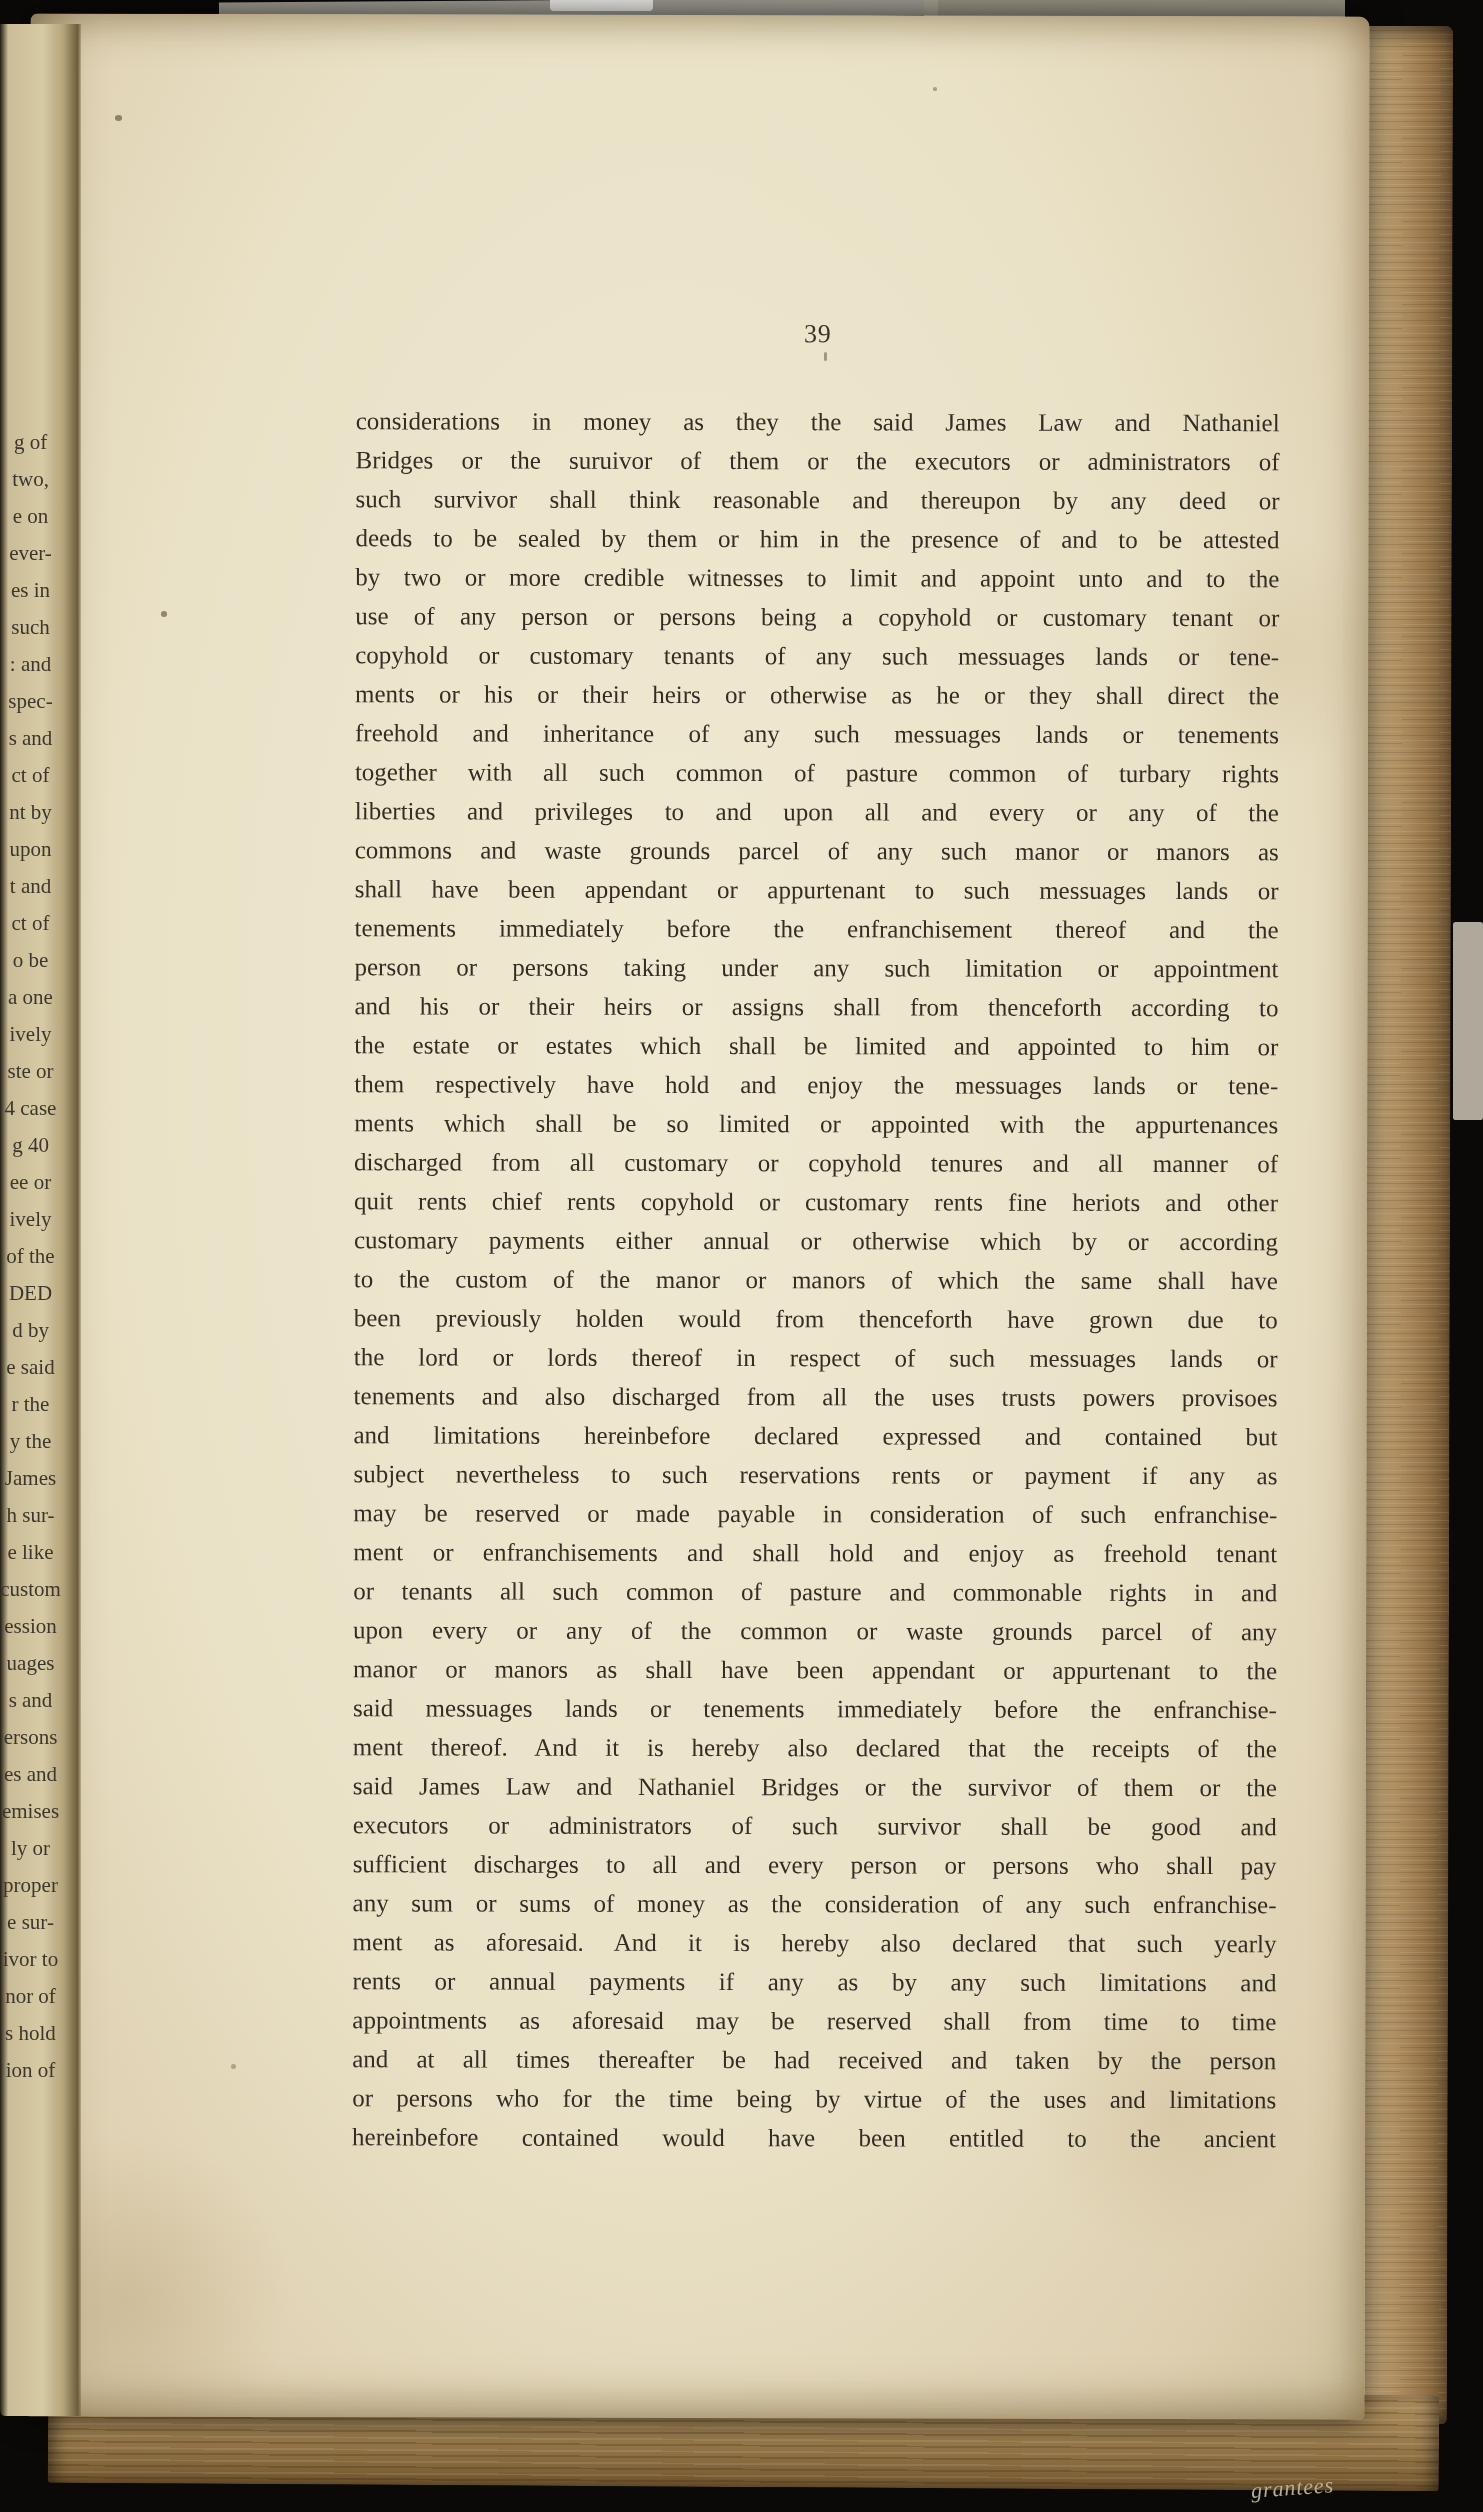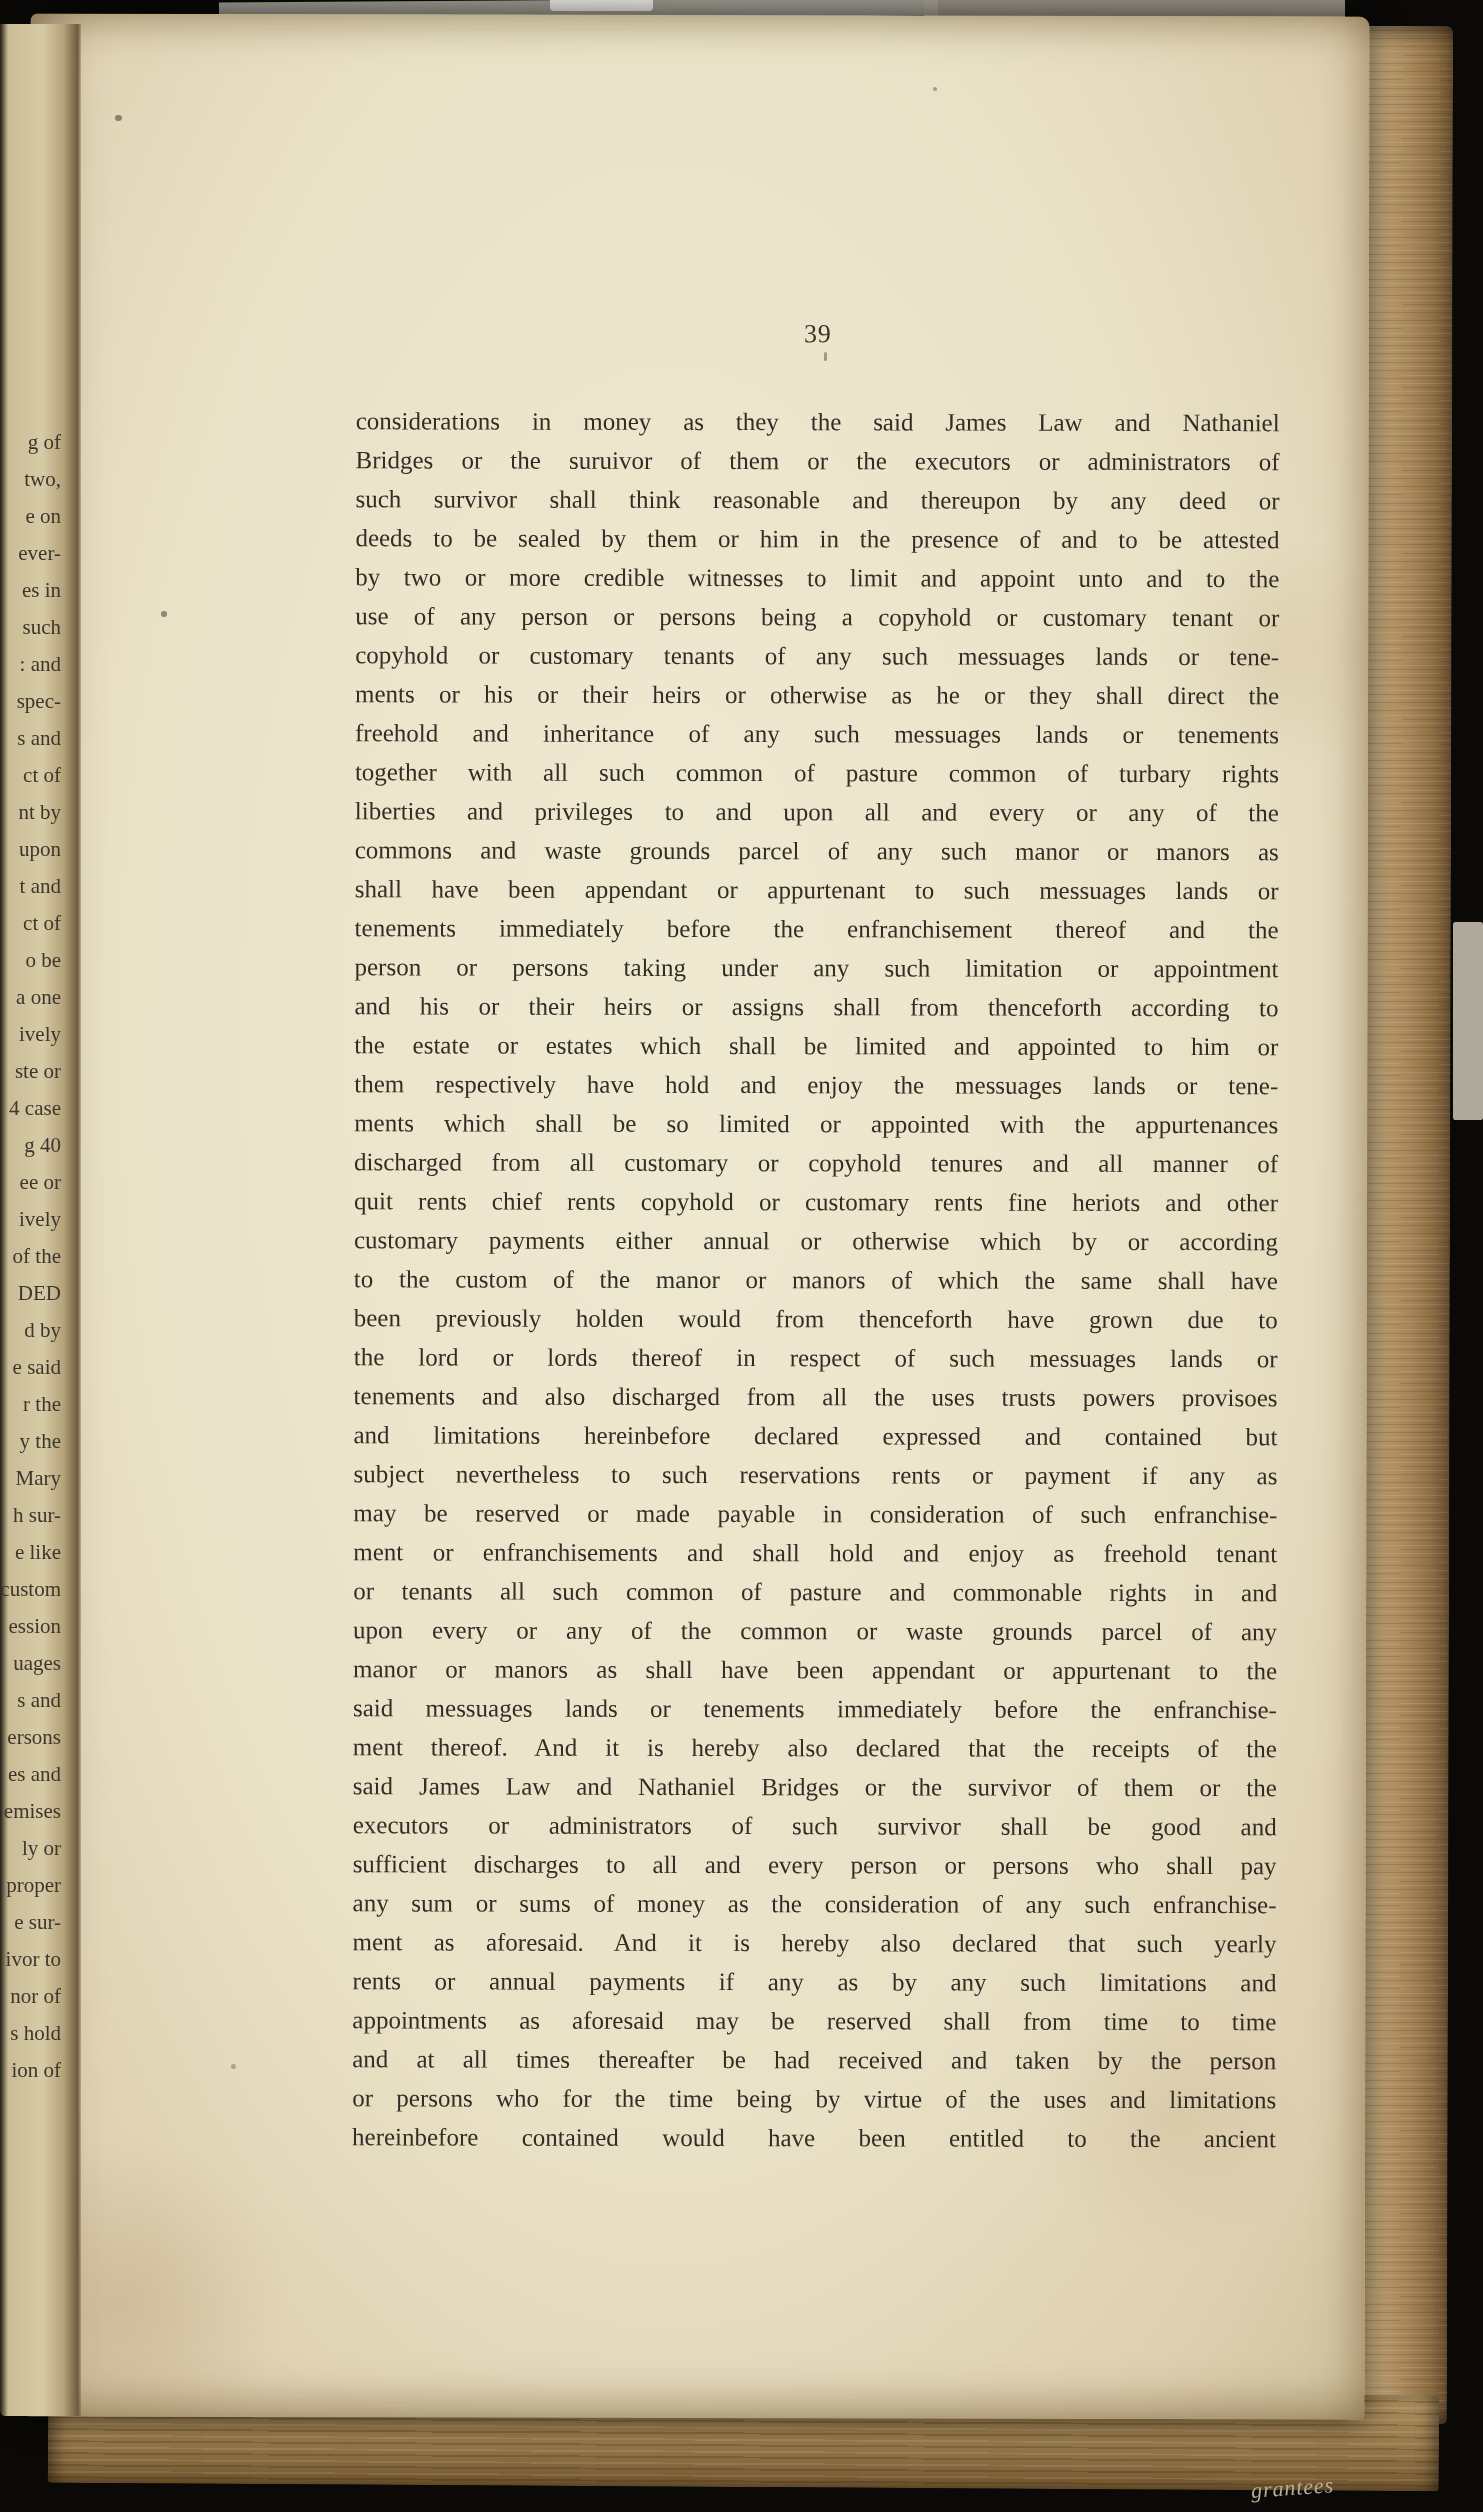--- a/index.html
+++ b/index.html
@@ -81,21 +81,21 @@
 
   
   .gutter {
     position:absolute; left:0; top:24px; width:81px; height:2392px; z-index:3;
     background:linear-gradient(to right,
       #221d13 0%, #c9bc96 10%, #d7cba6 52%, #b5a37b 78%, #6d5c3b 96%, rgba(50,40,20,.2) 100%);
     border-radius:0 0 0 5.5px;
   }
   .fragments {
     position:absolute; left:0; top:400px; width:61px;
-    text-align:right; font-size:21px; line-height:37px;
+    text-align:center; font-size:21px; line-height:37px;
     color:#3d362c; white-space:nowrap;
   }
   .fragments div { overflow:visible; }
 
   .page-number {
     position:absolute; left:326px; top:304px; width:924px;
     text-align:center; font-size:26px; letter-spacing:0.9px; color:#39332a;
   }
 
   .text-block {
@@ -209,21 +209,21 @@
         <div>4 case</div>
         <div>g 40</div>
         <div>ee or</div>
         <div>ively</div>
         <div>of the</div>
         <div>DED</div>
         <div>d by</div>
         <div>e said</div>
         <div>r the</div>
         <div>y the</div>
-        <div>Mary</div>
+        <div>James</div>
         <div>h sur-</div>
         <div>e like</div>
         <div>custom</div>
         <div>ession</div>
         <div>uages</div>
         <div>s and</div>
         <div>ersons</div>
         <div>es and</div>
         <div>emises</div>
         <div>ly or</div>

